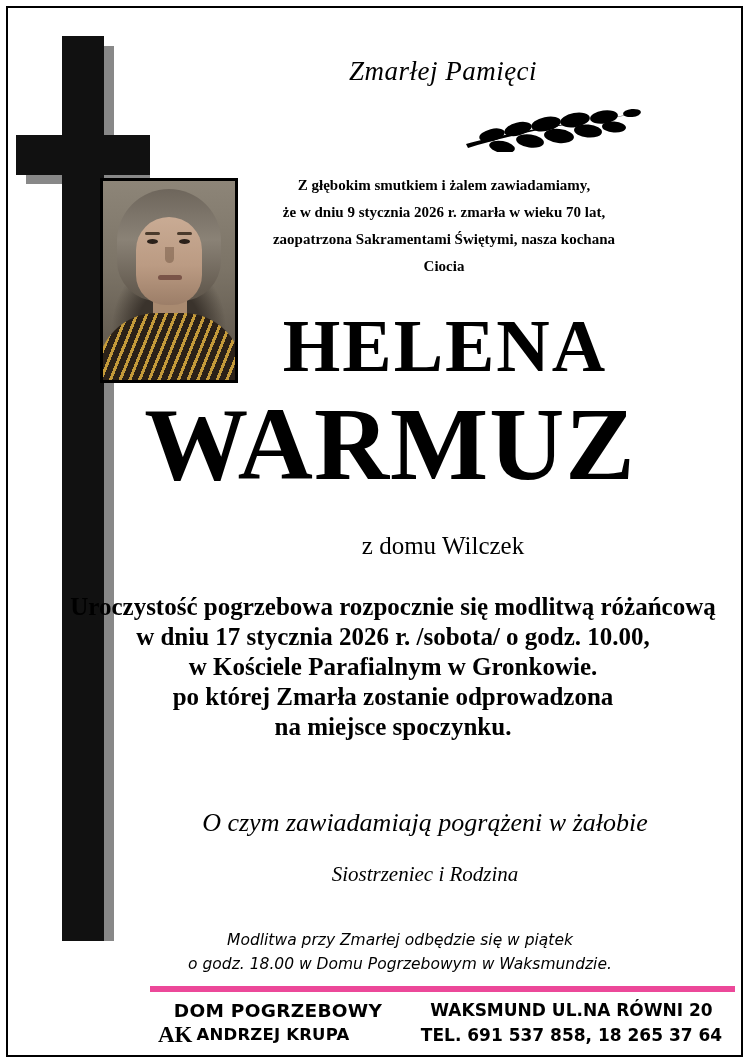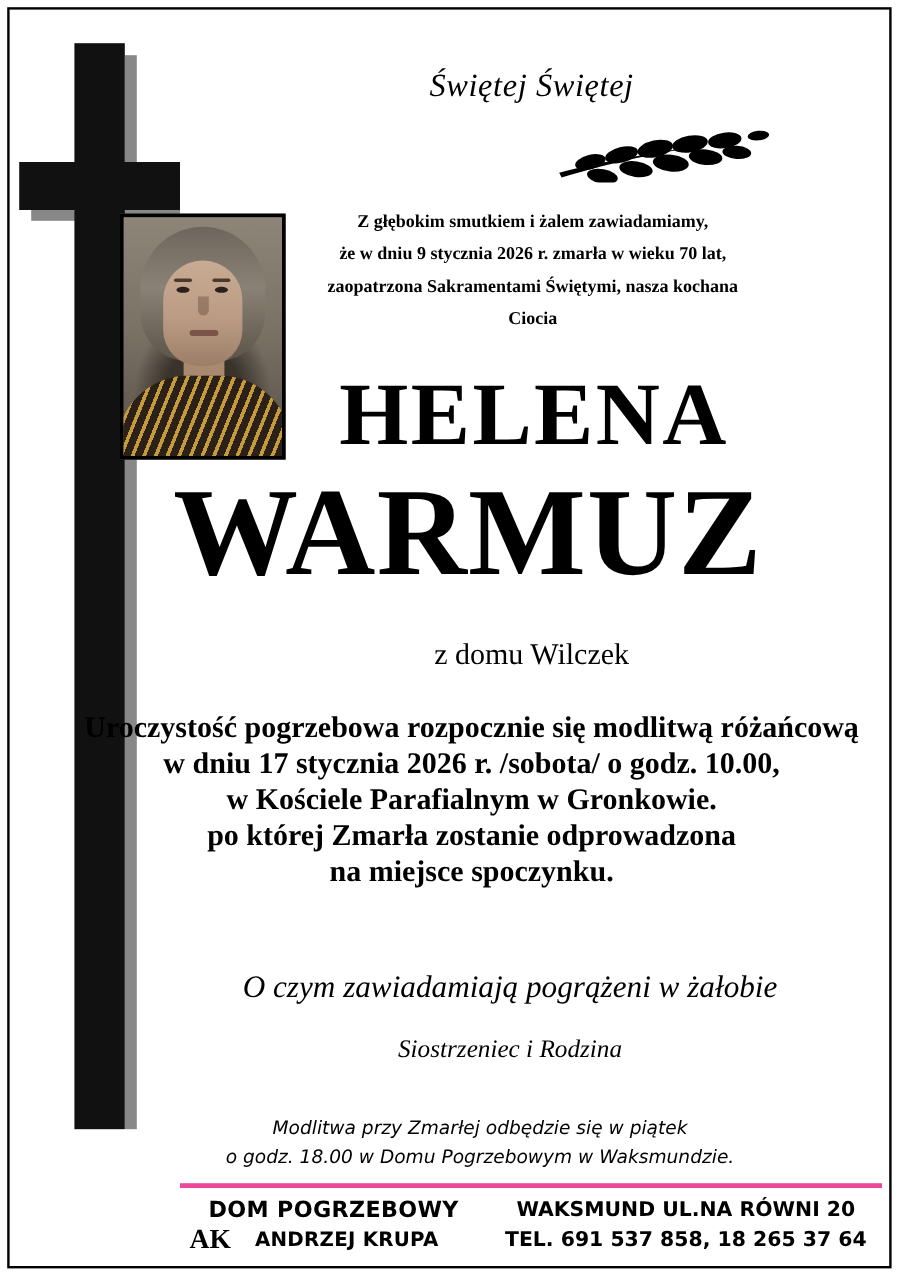--- a/index.html
+++ b/index.html
@@ -249,41 +249,41 @@
     font-style: italic;
   }
 
   
   .footer {
     position: absolute;
     left: 150px;
     top: 986px;
     width: 585px;
     height: 62px;
-    border-top: 4px solid #ec4899;
+    border-top: 6px solid #ec4899;
     display: flex;
     align-items: center;
   }
   .footer-left {
     width: 248px;
     padding-left: 8px;
     box-sizing: border-box;
   }
   .fl-title {
     font-family: "DejaVu Sans", sans-serif;
     font-weight: bold;
     font-size: 18.5px;
     letter-spacing: 0.3px;
     text-align: center;
     line-height: 22px;
   }
   .fl-row {
     display: flex;
     align-items: center;
-    gap: 20px;
+    gap: 4px;
     margin-top: 1px;
   }
   .fl-logo {
     font-family: "Liberation Serif", serif;
     font-weight: bold;
     font-size: 23px;
     line-height: 23px;
   }
   .fl-name {
     font-family: "DejaVu Sans", sans-serif;
@@ -319,21 +319,21 @@
   <div class="p-face"></div>
   <div class="p-brow l"></div>
   <div class="p-brow r"></div>
   <div class="p-eye l"></div>
   <div class="p-eye r"></div>
   <div class="p-nose"></div>
   <div class="p-mouth"></div>
   <div class="p-body"></div>
 </div>
 
-<div class="swietej">Świętej Świętej</div>
+<div class="swietej">Zmarłej Pamięci</div>
 
 <div class="branch">
   <svg viewBox="0 0 180 48" width="180" height="48" aria-hidden="true">
     <g fill="#000">
       <path d="M4 40 C 40 30, 110 18, 176 10 C 120 16, 50 30, 6 44 Z"></path>
       <ellipse cx="30" cy="31" rx="13" ry="6" transform="rotate(-14 30 31)"></ellipse>
       <ellipse cx="56" cy="25" rx="14" ry="6.5" transform="rotate(-14 56 25)"></ellipse>
       <ellipse cx="84" cy="20" rx="15" ry="7" transform="rotate(-12 84 20)"></ellipse>
       <ellipse cx="113" cy="16" rx="15" ry="7" transform="rotate(-10 113 16)"></ellipse>
       <ellipse cx="142" cy="13" rx="14" ry="6.5" transform="rotate(-8 142 13)"></ellipse>

